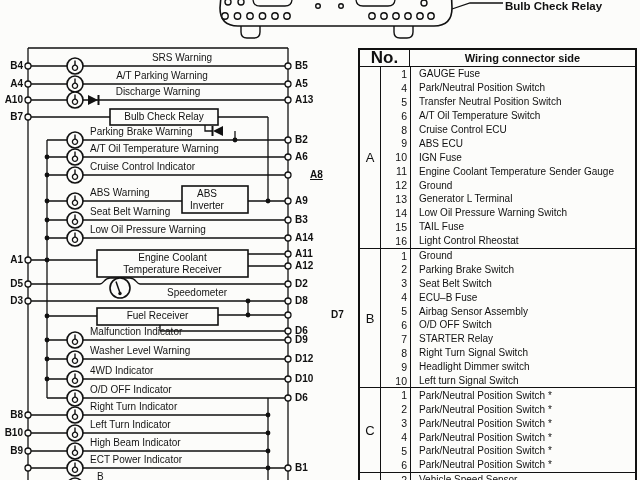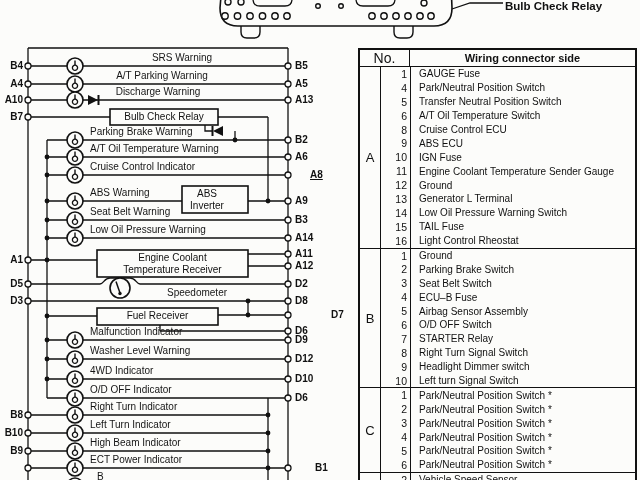--- a/index.html
+++ b/index.html
@@ -15,21 +15,21 @@
   .term.left{left:0;width:23px;text-align:right;}
   .boxlbl{position:absolute;font-size:10px;text-align:center;color:#111;line-height:12px;}
   .callout{position:absolute;left:505px;top:0px;font-size:11.5px;font-weight:bold;color:#111;white-space:nowrap;}
   
   .wtable{
     position:absolute;left:358px;top:48px;width:279px;
     border:2px solid #111;background:#fcfcfa;box-sizing:border-box;
   }
   .thead{display:flex;height:16px;border-bottom:1.5px solid #111;align-items:stretch;}
   .th-no{width:49px;border-right:1.2px solid #111;display:flex;align-items:center;justify-content:center;
-         font-size:14px;font-weight:normal;}
+         font-size:17px;font-weight:bold;}
   .th-side{flex:1;display:flex;align-items:center;justify-content:center;font-size:11px;font-weight:bold;}
   .tsection{display:flex;border-bottom:1.2px solid #111;align-items:stretch;}
   .tsection:last-child{border-bottom:none;}
   .sec-label{width:20px;border-right:1.2px solid #111;display:flex;align-items:center;justify-content:center;
              font-size:13px;}
   .sec-rows{flex:1;display:flex;flex-direction:column;}
   .trow{display:flex;height:13.9px;align-items:stretch;}
   .td-no{width:26px;border-right:1.2px solid #111;display:flex;align-items:center;justify-content:flex-end;
          padding-right:3px;font-size:10.5px;box-sizing:content-box;}
   .td-desc{flex:1;display:flex;align-items:center;padding-left:8px;font-size:10px;white-space:nowrap;overflow:hidden;}
@@ -242,21 +242,21 @@
     <div class="term" style="left: 295px; top: 248px;">A11</div>
     <div class="term" style="left: 295px; top: 260px;">A12</div>
     <div class="term" style="left: 295px; top: 278px;">D2</div>
     <div class="term" style="left: 295px; top: 295px;">D8</div>
     <div class="term" style="left: 295px; top: 309px; padding-left: 36px;">D7</div>
     <div class="term" style="left: 295px; top: 325px;">D6</div>
     <div class="term" style="left: 295px; top: 334px;">D9</div>
     <div class="term" style="left: 295px; top: 353px;">D12</div>
     <div class="term" style="left: 295px; top: 373px;">D10</div>
     <div class="term" style="left: 295px; top: 392px;">D6</div>
-    <div class="term" style="left: 295px; top: 462px; margin-left: 20px;">B1</div>
+    <div class="term" style="left: 295px; top: 462px;">B1</div>
     <div class="boxlbl" style="left: 110px; top: 111px; width: 108px; line-height: 12px;">
       <div>Bulb Check Relay</div>
     </div>
     <div class="boxlbl" style="left: 182px; top: 188px; width: 50px; line-height: 12px;">
       <div>ABS</div>
       <div>Inverter</div>
     </div>
     <div class="boxlbl" style="left: 97px; top: 252px; width: 151px; line-height: 12px;">
       <div>Engine Coolant</div>
       <div>Temperature Receiver</div>

